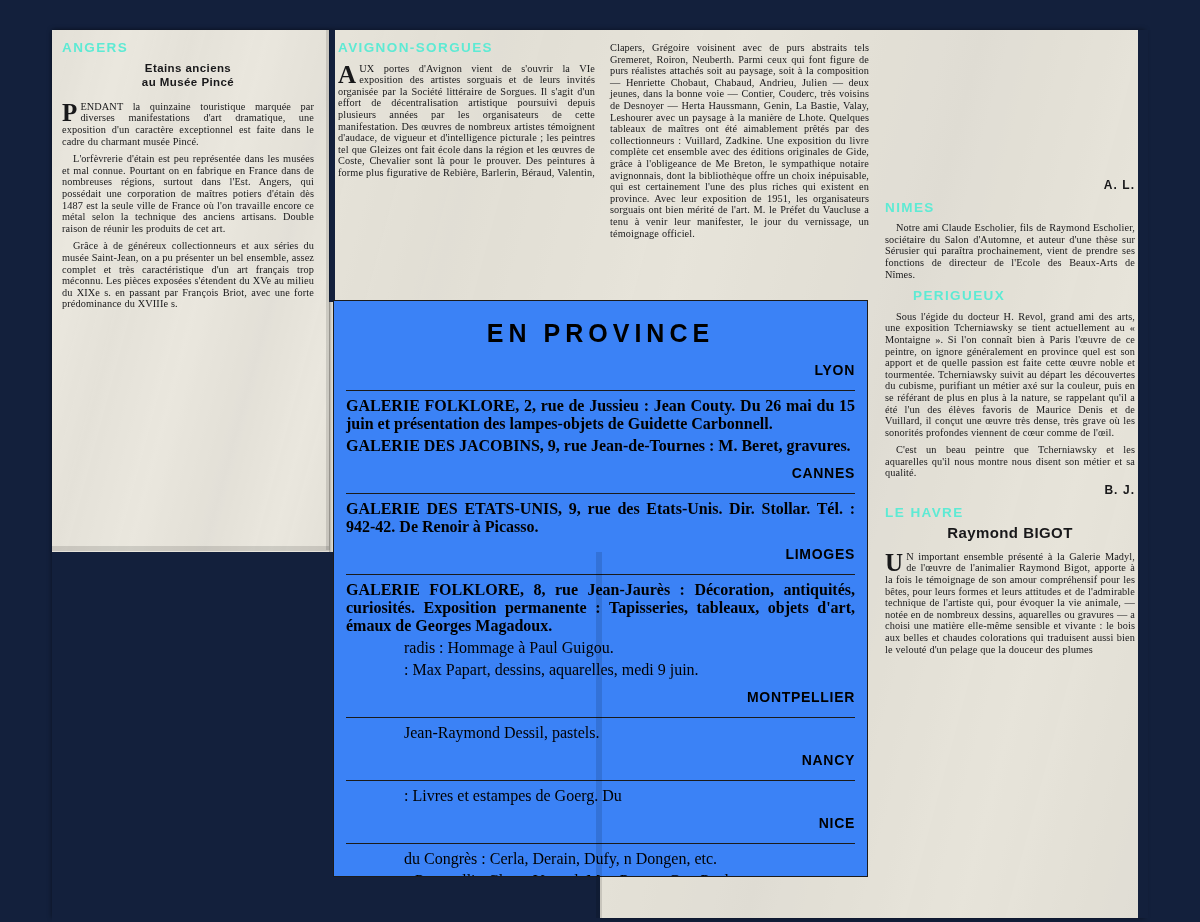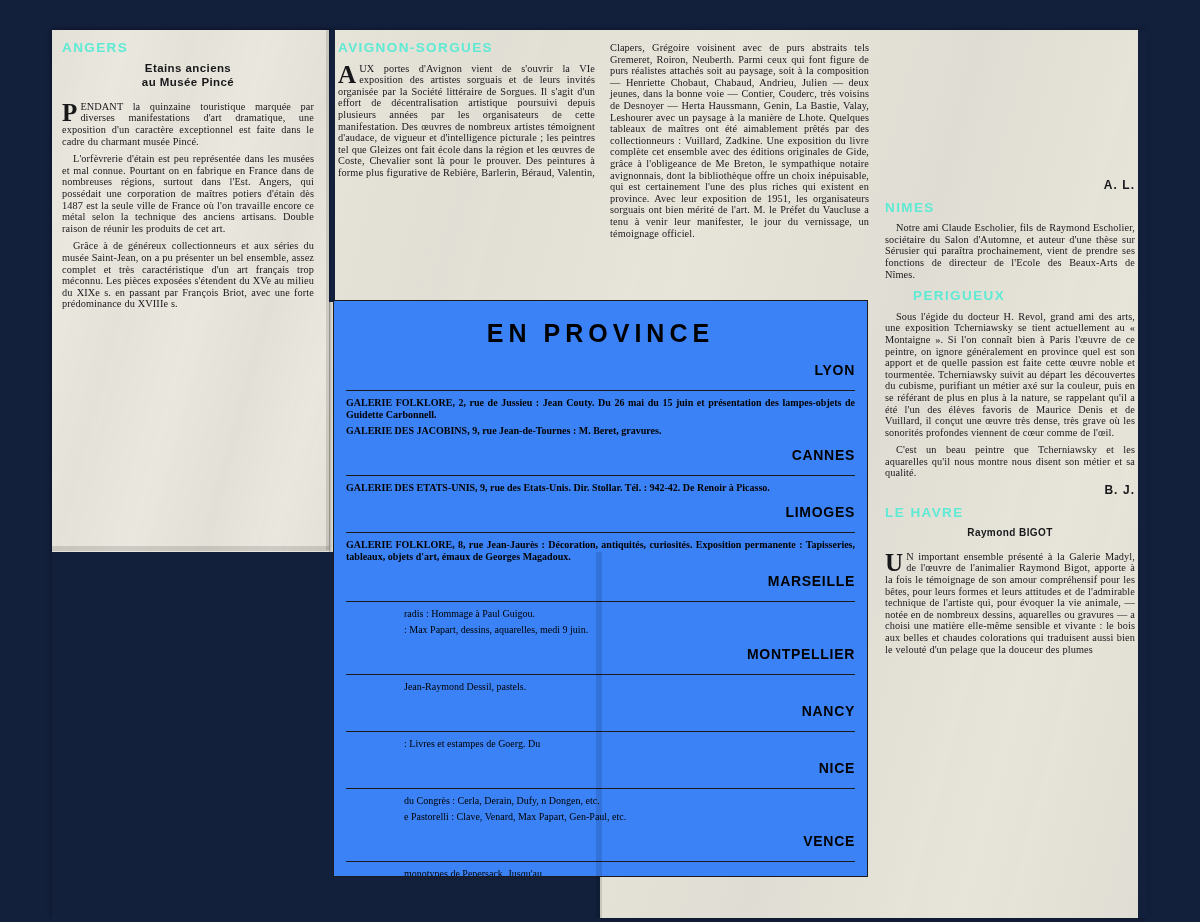--- a/index.html
+++ b/index.html
@@ -134,22 +134,22 @@
     font-family: "Liberation Sans", sans-serif;
     font-weight: bold;
     font-size: 14px;
     letter-spacing: .7px;
     text-align: right;
     border-bottom: 1.4px solid #1b1b1b;
     padding-bottom: 12px;
     margin: 10px 0 6px 0;
   }
   .prov-entry {
-    font-size: 10px;
-    line-height: 12px;
+    font-size: 16px;
+    line-height: 18px;
     margin: 0 0 4px 0;
     text-align: justify;
   }
   .gallery { font-weight: bold; }
 
   
   #prov-right-cover {
     position: absolute;
     left: 604px;
     top: 545px;
@@ -198,40 +198,39 @@
 
   <div class="col" style="left:885px; top:42px; width:250px;">
     <div class="sign" style="margin-top:138px;">A. L.</div>
     <h2 class="city">NIMES</h2>
     <p>Notre ami Claude Escholier, fils de Raymond Escholier, sociétaire du Salon d'Automne, et auteur d'une thèse sur Sérusier qui paraîtra prochainement, vient de prendre ses fonctions de directeur de l'Ecole des Beaux-Arts de Nîmes.</p>
     <h2 class="city" style="margin-top:10px;padding-left:28px;">PERIGUEUX</h2>
     <p>Sous l'égide du docteur H. Revol, grand ami des arts, une exposition Tcherniawsky se tient actuellement au « Montaigne ». Si l'on connaît bien à Paris l'œuvre de ce peintre, on ignore généralement en province quel est son apport et de quelle passion est faite cette œuvre noble et tourmentée. Tcherniawsky suivit au départ les découvertes du cubisme, purifiant un métier axé sur la couleur, puis en se référant de plus en plus à la nature, se rappelant qu'il a été l'un des élèves favoris de Maurice Denis et de Vuillard, il conçut une œuvre très dense, très grave où les sonorités profondes viennent de cœur comme de l'œil.</p>
     <p>C'est un beau peintre que Tcherniawsky et les aquarelles qu'il nous montre nous disent son métier et sa qualité.</p>
     <div class="sign">B. J.</div>
     <h2 class="city">LE HAVRE</h2>
-    <h3 class="sub second" style="font-size:10px;">Raymond BIGOT</h3>
+    <h3 class="sub second" style="font-size:15px;">Raymond BIGOT</h3>
     <p class="dropcap noind">UN important ensemble présenté à la Galerie Madyl, de l'œuvre de l'animalier Raymond Bigot, apporte à la fois le témoignage de son amour compréhensif pour les bêtes, pour leurs formes et leurs attitudes et de l'admirable technique de l'artiste qui, pour évoquer la vie animale, — notée en de nombreux dessins, aquarelles ou gravures — a choisi une matière elle-même sensible et vivante : le bois aux belles et chaudes colorations qui traduisent aussi bien le velouté d'un pelage que la douceur des plumes</p>
   </div>
 
   <div id="prov-right-cover"></div>
 
   <div id="province">
     <div id="province-title">EN PROVINCE</div>
 
     <div class="prov-city">LYON</div>
     <div class="prov-entry gallery">GALERIE FOLKLORE, 2, rue de Jussieu : Jean Couty. Du 26 mai du 15 juin et présentation des lampes-objets de Guidette Carbonnell.</div>
     <div class="prov-entry gallery">GALERIE DES JACOBINS, 9, rue Jean-de-Tournes : M. Beret, gravures.</div>
 
     <div class="prov-city">CANNES</div>
     <div class="prov-entry gallery">GALERIE DES ETATS-UNIS, 9, rue des Etats-Unis. Dir. Stollar. Tél. : 942-42. De Renoir à Picasso.</div>
 
     <div class="prov-city">LIMOGES</div>
     <div class="prov-entry gallery">GALERIE FOLKLORE, 8, rue Jean-Jaurès : Décoration, antiquités, curiosités. Exposition permanente : Tapisseries, tableaux, objets d'art, émaux de Georges Magadoux.</div>
 
-    <div class="prov-city">MARSEILLE</div>
     <div class="prov-entry" style="margin-left:58px;">radis : Hommage à Paul Guigou.</div>
     <div class="prov-entry" style="margin-left:58px;">: Max Papart, dessins, aquarelles, medi 9 juin.</div>
 
     <div class="prov-city">MONTPELLIER</div>
     <div class="prov-entry" style="margin-left:58px;">Jean-Raymond Dessil, pastels.</div>
 
     <div class="prov-city">NANCY</div>
     <div class="prov-entry" style="margin-left:58px;">: Livres et estampes de Goerg. Du</div>
 
     <div class="prov-city">NICE</div>

